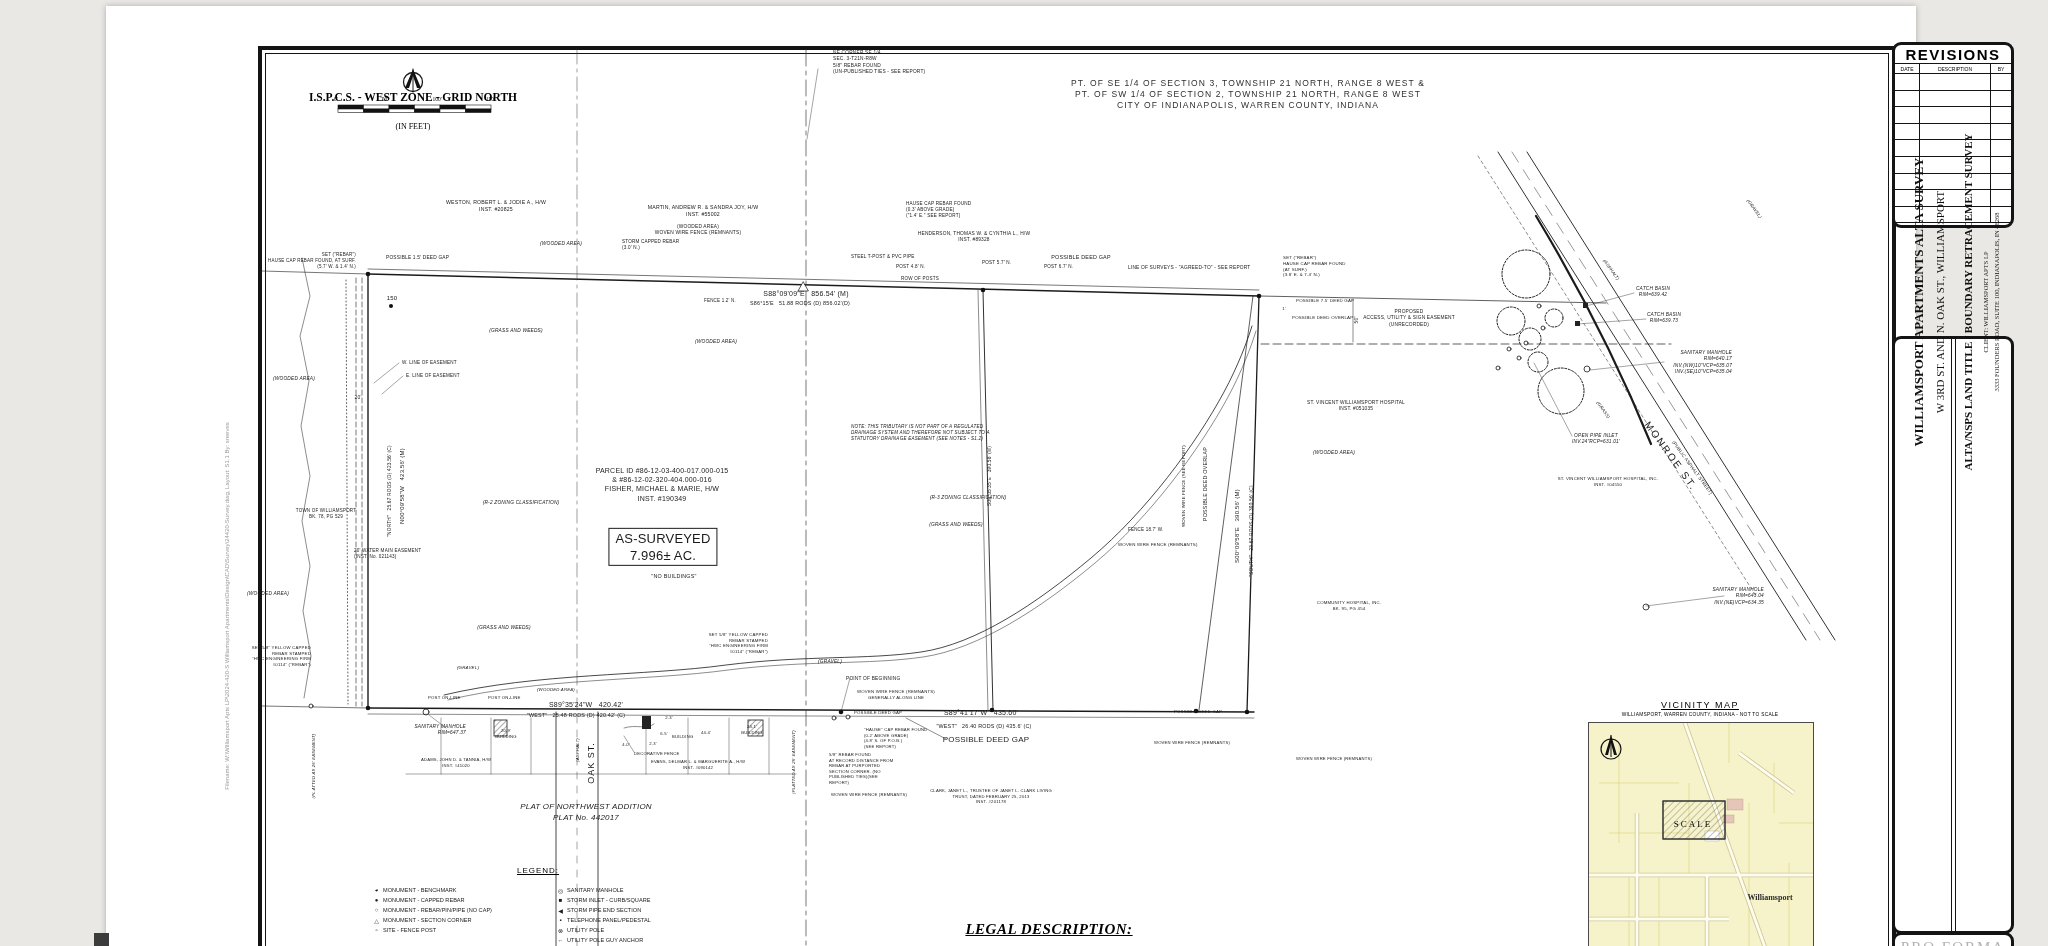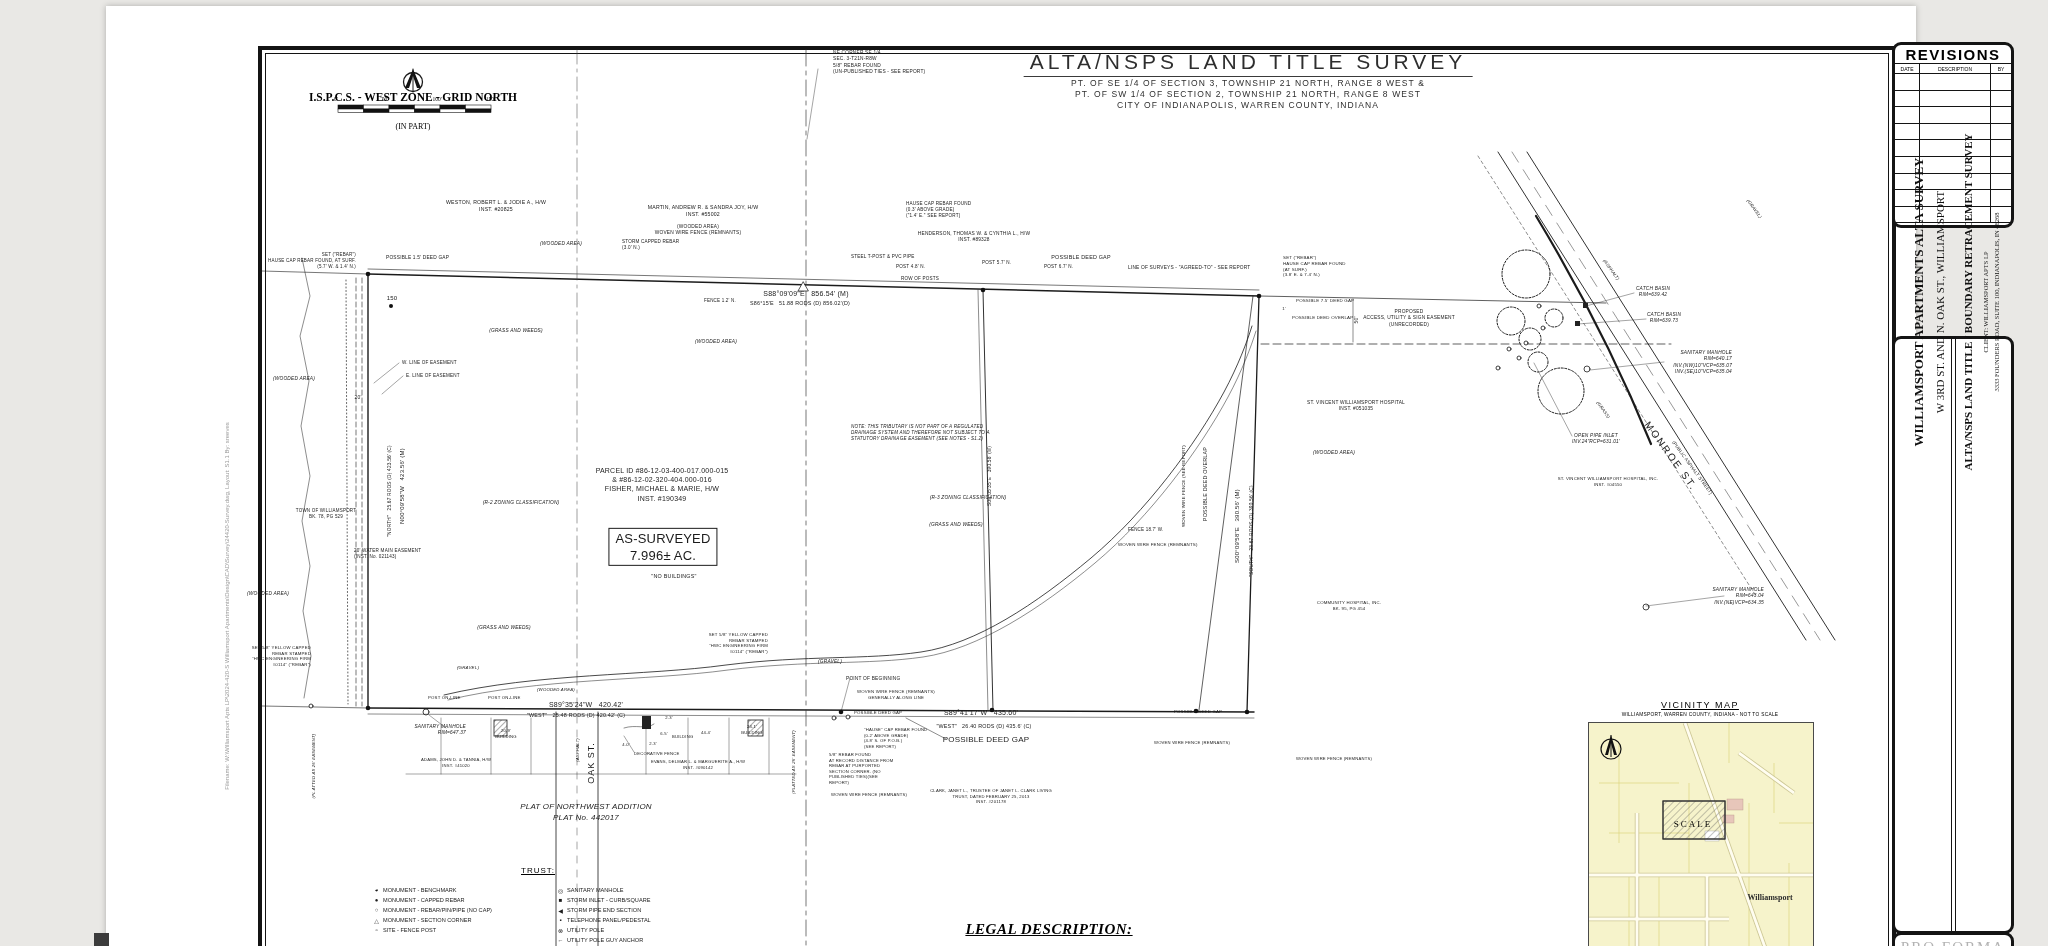--- a/index.html
+++ b/index.html
@@ -202,34 +202,33 @@
           <rect x="334" y="103" width="25.5" height="3.5" fill="#fff"></rect>
             <rect x="359.5" y="103" width="25.5" height="3.5" fill="#111"></rect>
         </g>
 
         <circle cx="307" cy="76" r="9.5" stroke-width="1.3"></circle>
         <path d="M299,82 L307,63 L315,82 L311,82 L307,70 L303,82 Z" fill="#111" stroke="none"></path>
         <path d="M307,63 L307,86" stroke-width="1"></path>
       </g>
     </svg>
 
-    <div id="sheet-title">ALTA/NSPS LAND TITLE SURVEY</div>
     <div class="sub-title" style="top:72px">PT. OF SE 1/4 OF SECTION 3, TOWNSHIP 21 NORTH, RANGE 8 WEST &amp;</div>
     <div class="sub-title" style="top:83px">PT. OF SW 1/4 OF SECTION 2, TOWNSHIP 21 NORTH, RANGE 8 WEST</div>
     <div class="sub-title" style="top:94px">CITY OF INDIANAPOLIS, WARREN COUNTY, INDIANA</div>
 
     <div class="abs" style="left:298px;top:66px;width:20px;height:20px;"></div>
     <div id="ispcs">I.S.P.C.S. - WEST ZONE - GRID NORTH</div>
     <div id="scale-ticks">
         <span>0'</span>
         <span>50'</span>
         <span>100'</span>
         <span>150'</span>
       </div>
-    <div id="infeet">(IN PART)</div>
+    <div id="infeet">(IN FEET)</div>
 
     <div class="abs" style="inset:0;">
         <div class="ann" style="left: 727px; top: 57px; font-size: 4.8px; text-align: left; transform: translate(0%, -50%) rotate(0deg);">NE CORNER SE 1/4
 SEC. 3-T21N-R8W
 5/8" REBAR FOUND
 (UN-PUBLISHED TIES - SEE REPORT)</div>
         <div class="ann" style="left: 390px; top: 200px; font-size: 5.2px; text-align: center; transform: translate(-50%, -50%) rotate(0deg);">WESTON, ROBERT L. &amp; JODIE A., H/W
 INST. #20825</div>
         <div class="ann" style="left: 597px; top: 205px; font-size: 5.2px; text-align: center; transform: translate(-50%, -50%) rotate(0deg);">MARTIN, ANDREW R. &amp; SANDRA JOY, H/W
 INST. #55002</div>
@@ -390,21 +389,21 @@
         <div class="ann" style="left: 1048px; top: 737px; font-size: 4.2px; text-align: left; transform: translate(0%, -50%) rotate(0deg);">WOVEN WIRE FENCE (REMNANTS)</div>
         <div class="ann" style="left: 1068px; top: 706px; font-size: 4.3px; text-align: left; transform: translate(0%, -50%) rotate(0deg);">POSSIBLE DEED GAP</div>
         <div class="ann" style="left: 1228px; top: 753px; font-size: 4.2px; text-align: center; transform: translate(-50%, -50%) rotate(0deg);">WOVEN WIRE FENCE (REMNANTS)</div>
         <div class="vic" style="left: 1590px; top: 752px; transform: translate(-50%, -50%) rotate(52deg);">N. MONROE ST.</div>
         <div class="vic" style="left: 1642px; top: 760px; transform: translate(-50%, -50%) rotate(38deg);">PRINCE ST.</div>
         <div class="vic" style="left: 1575px; top: 868px; transform: translate(-50%, -50%) rotate(0deg);">W. 2ND ST.</div>
         <div class="vic" style="left: 1652px; top: 868px; transform: translate(-50%, -50%) rotate(0deg);">N. 3RD ST.</div>
         <div class="vic" style="left: 1605px; top: 912px; transform: translate(-50%, -50%) rotate(0deg);">MIDWAY ST.</div>
       </div>
 
-    <div id="legend-title">TRUST:</div>
+    <div id="legend-title">LEGEND:</div>
     <div id="legend-left" class="lcol">
         <div class="lrow">
           <span class="lsym">◕</span>
           <span>MONUMENT - BENCHMARK</span>
         </div>
         <div class="lrow">
           <span class="lsym">●</span>
           <span>MONUMENT - CAPPED REBAR</span>
         </div>
         <div class="lrow">

